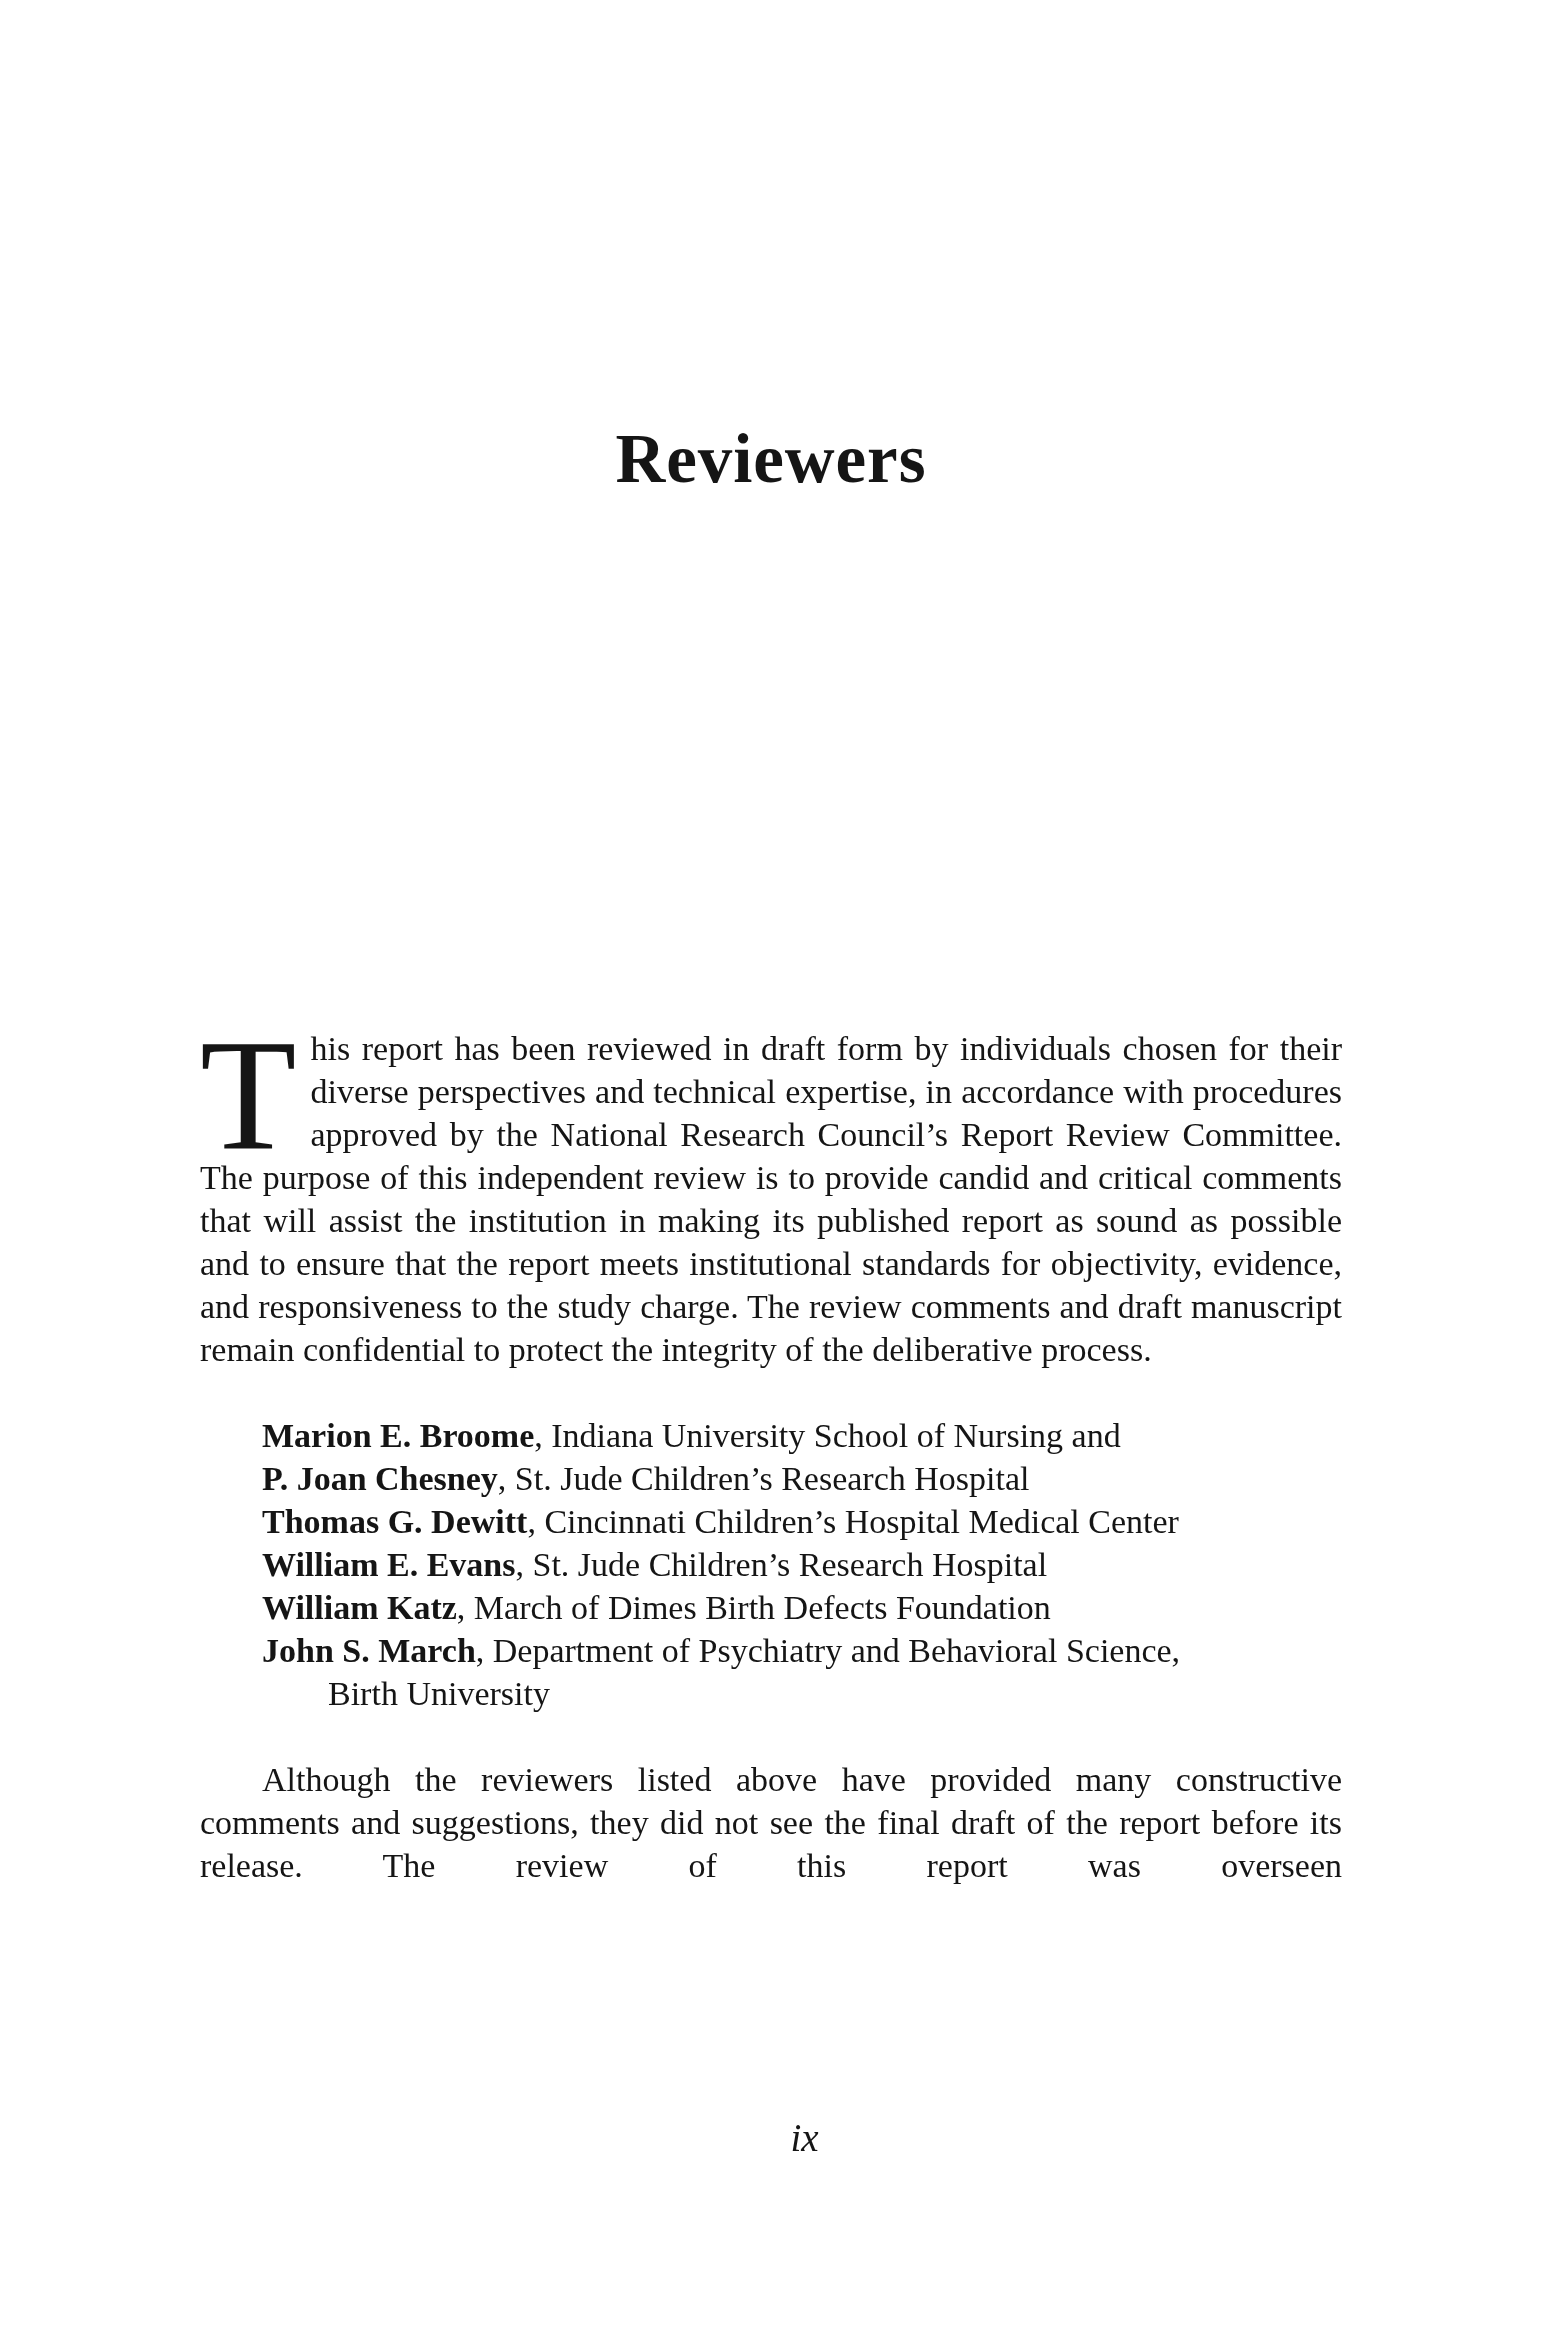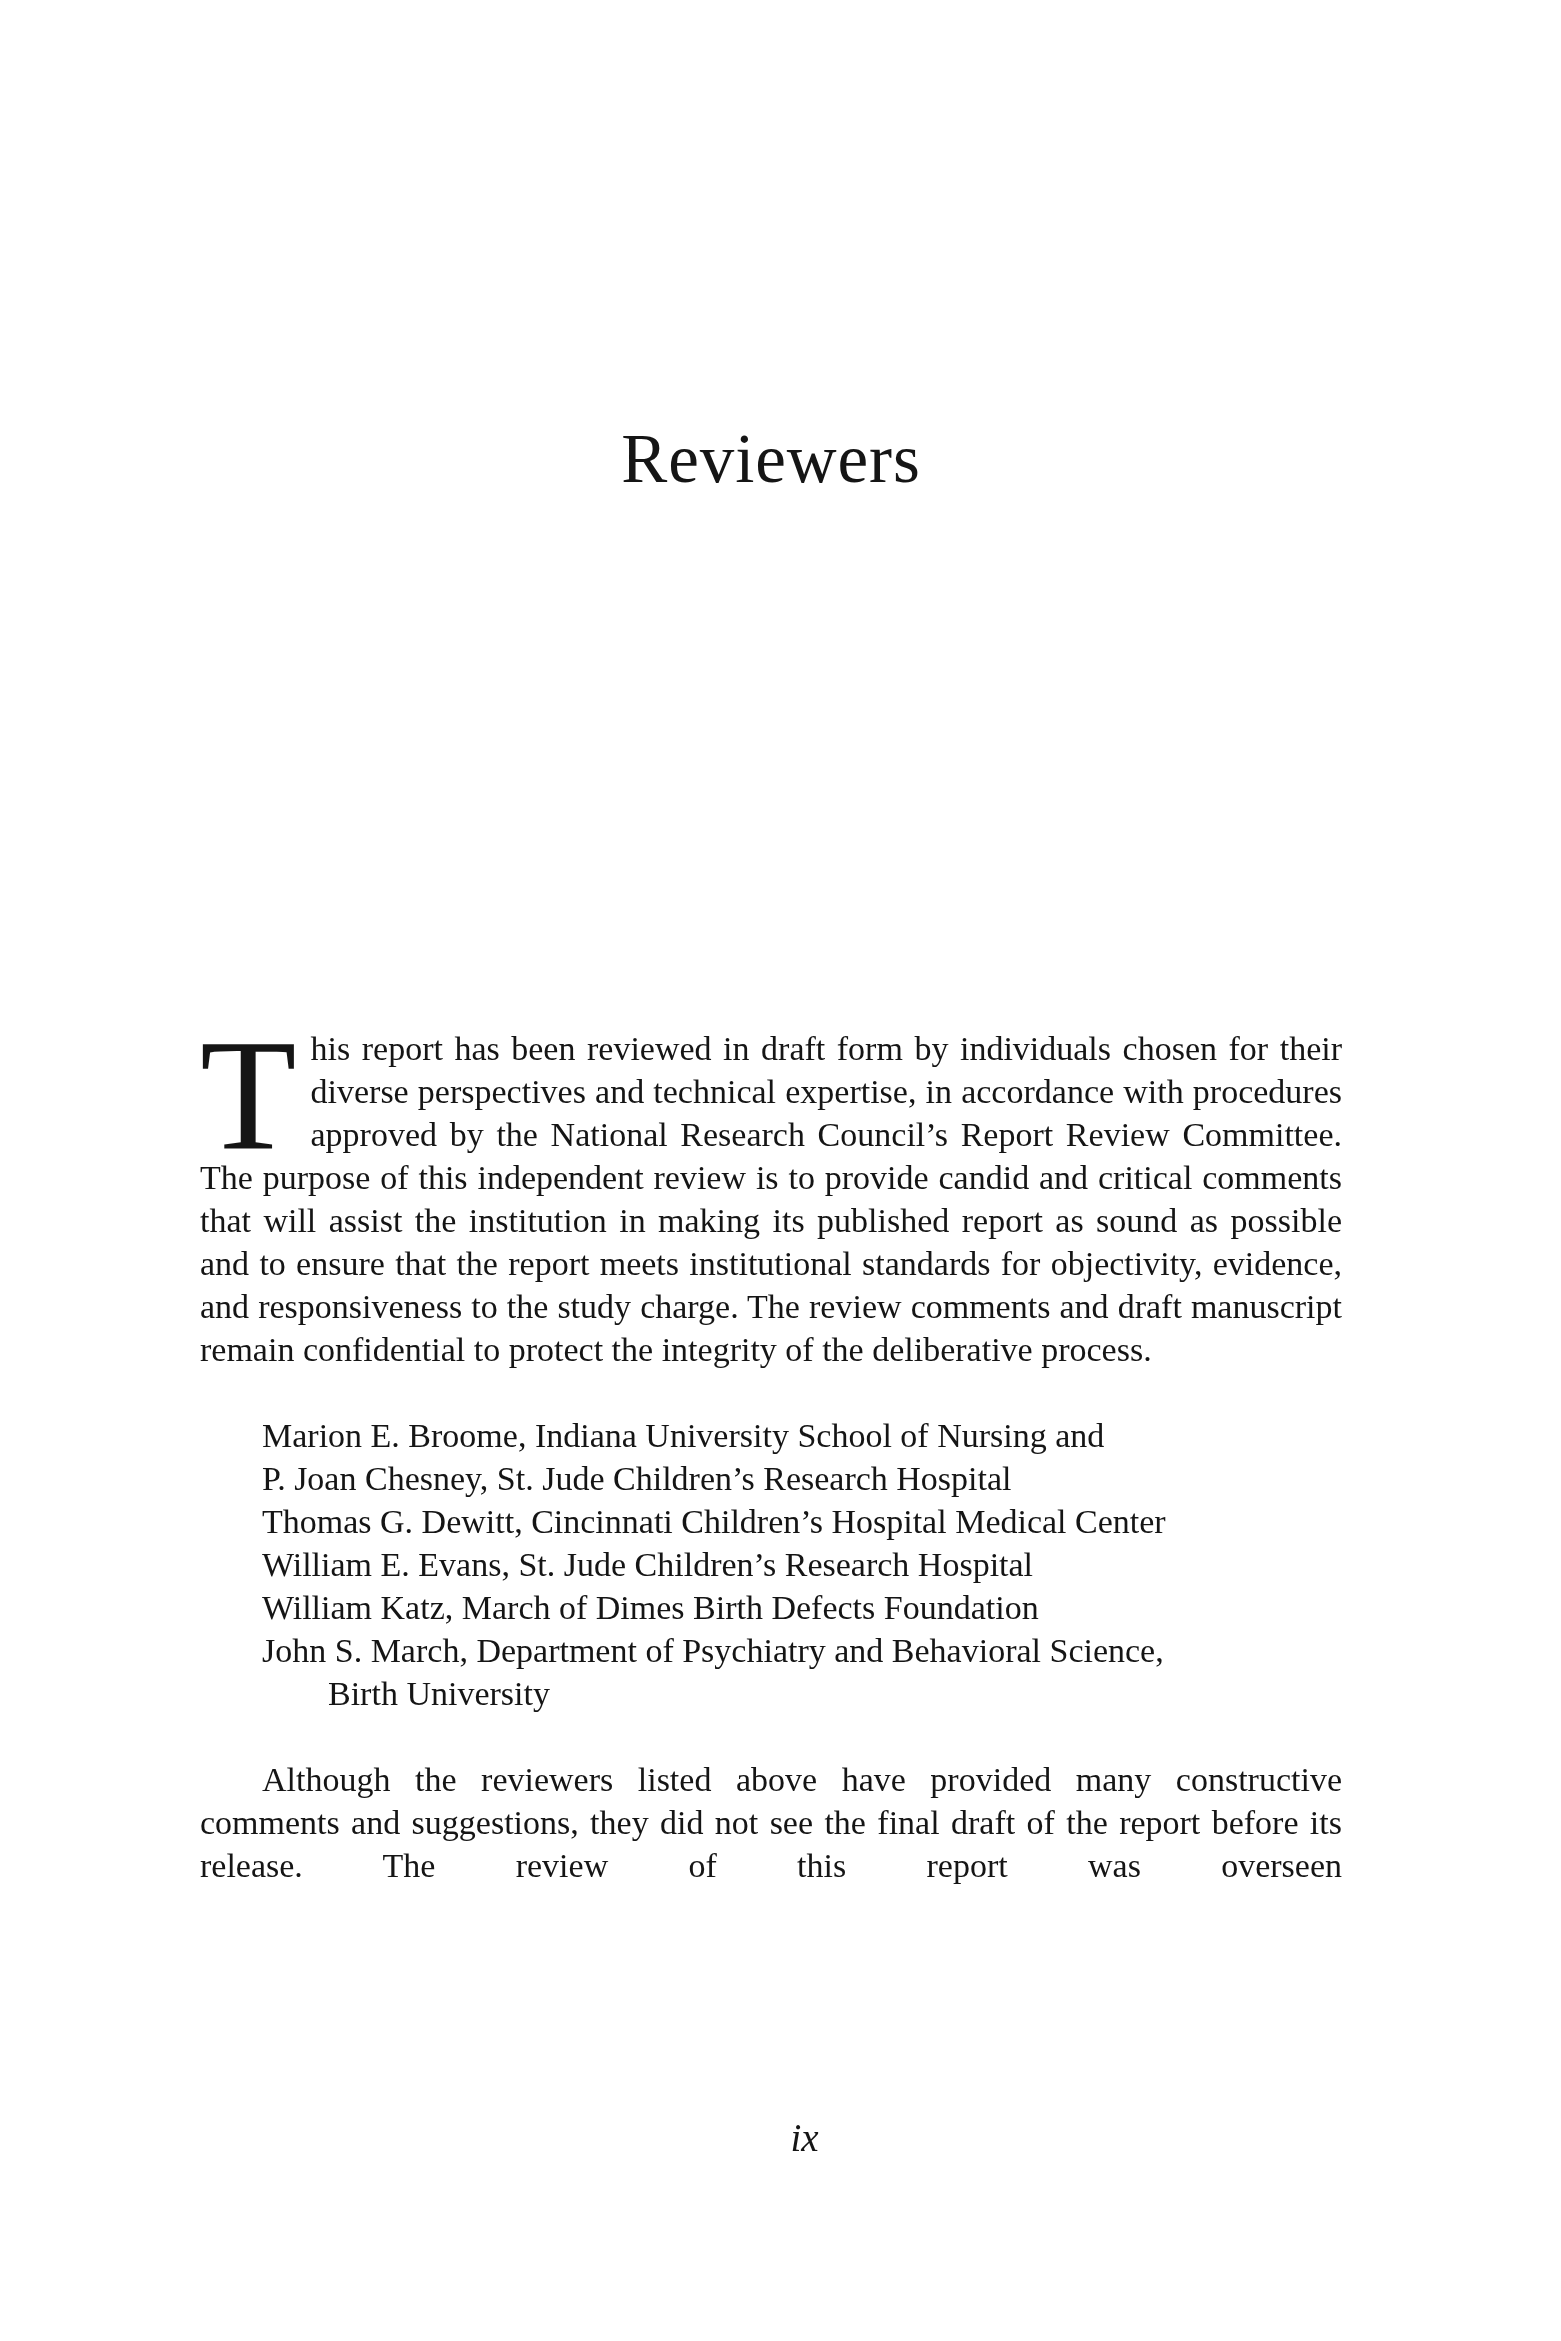--- a/index.html
+++ b/index.html
@@ -15,21 +15,21 @@
     box-sizing: border-box;
     font-family: "Liberation Serif", "DejaVu Serif", serif;
     color: #151515;
     padding: 425px 219px 0 200px;
   }
   .title {
     margin: 0 0 533px 0;
     padding: 0;
     text-align: center;
     font-size: 69px;
-    font-weight: normal;
+    font-weight: bold;
     line-height: 1;
     letter-spacing: 0.9px;
   }
   .body-text {
     font-size: 34px;
     line-height: 43px;
     text-align: justify;
   }
   p { margin: 0; padding: 0; }
   .dropcap {
@@ -41,21 +41,21 @@
   }
   .indent-first {
     text-indent: 62px;
   }
   .reviewer-list {
     margin-top: 43px;
     margin-bottom: 43px;
     margin-left: 62px;
     text-align: left;
   }
-  .rname { font-weight: normal; }
+  .rname { font-weight: bold; }
   .rline2 { margin-left: 66px; }
   .ital { font-style: italic; }
   .closing { text-align-last: justify; }
   .page-number {
     position: absolute;
     left: 0;
     right: 0;
     top: 2115px;
     text-align: center;
     font-style: italic;

